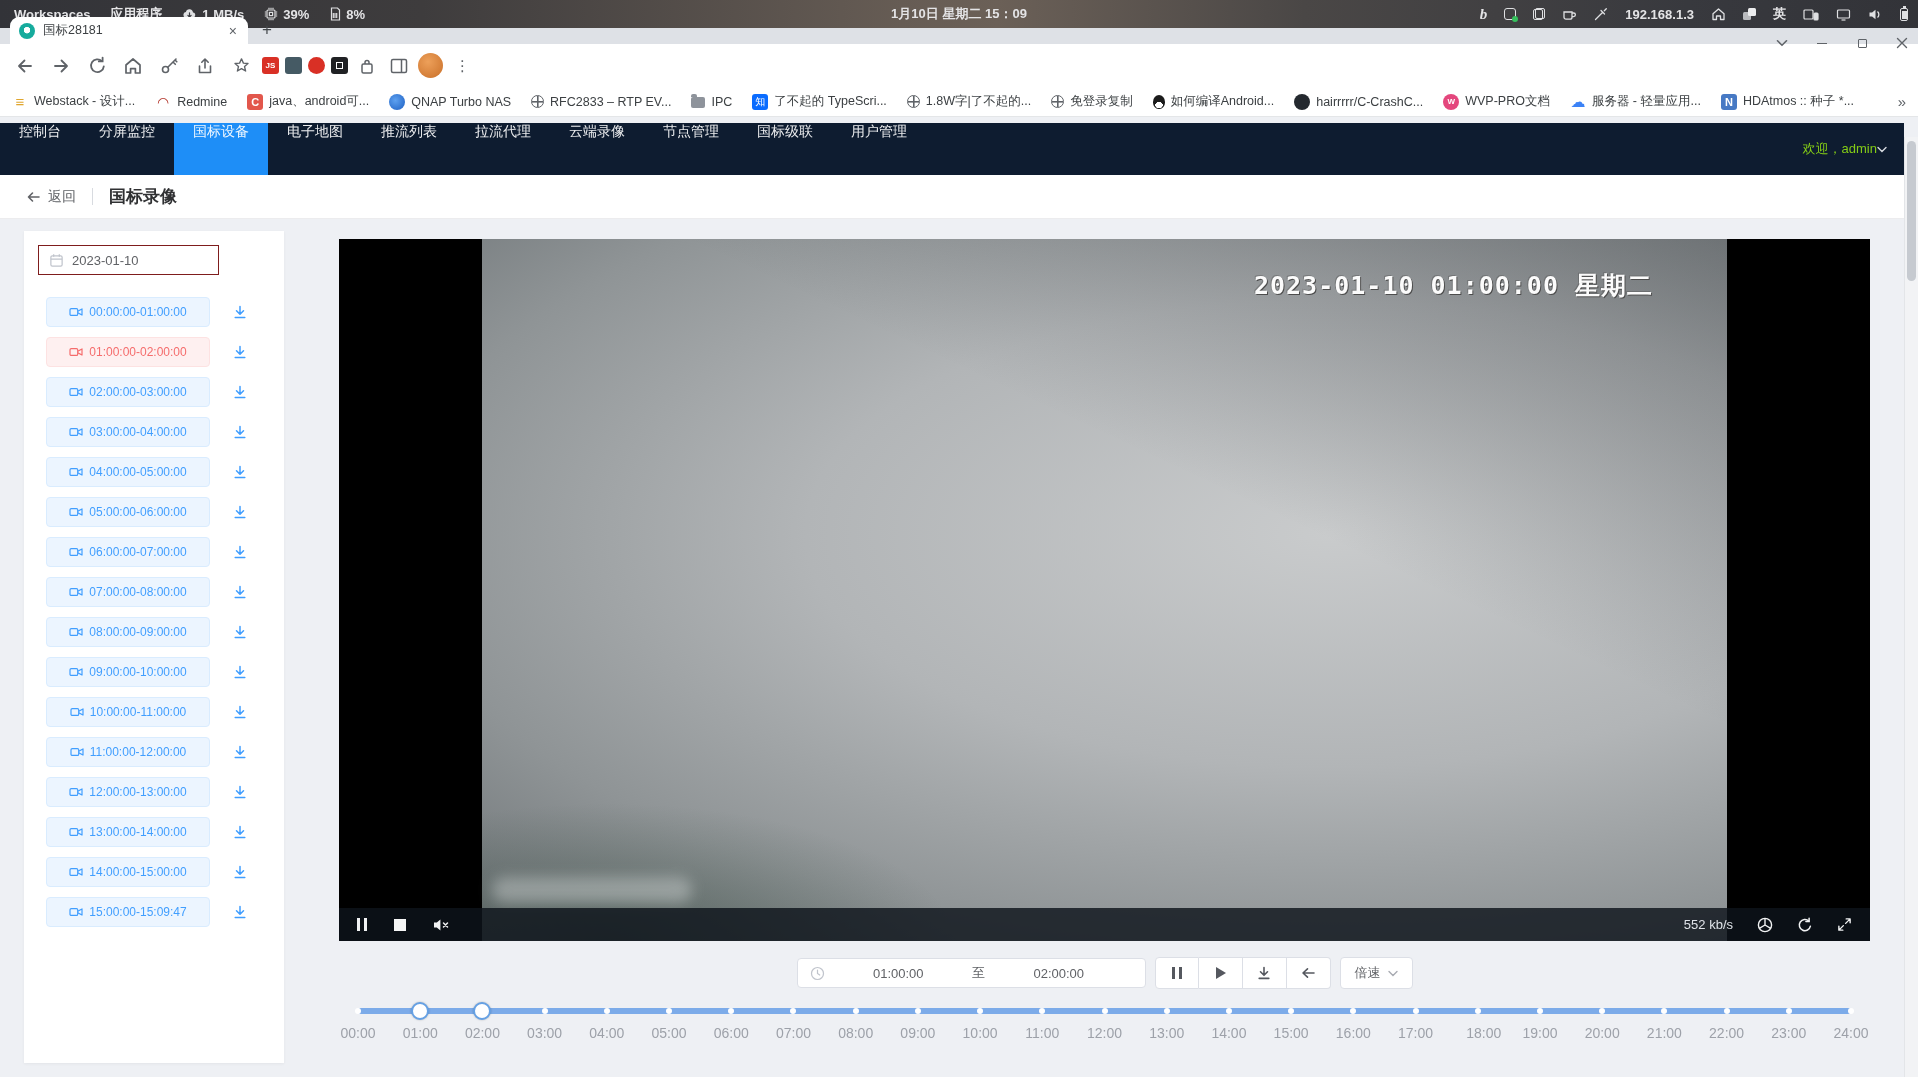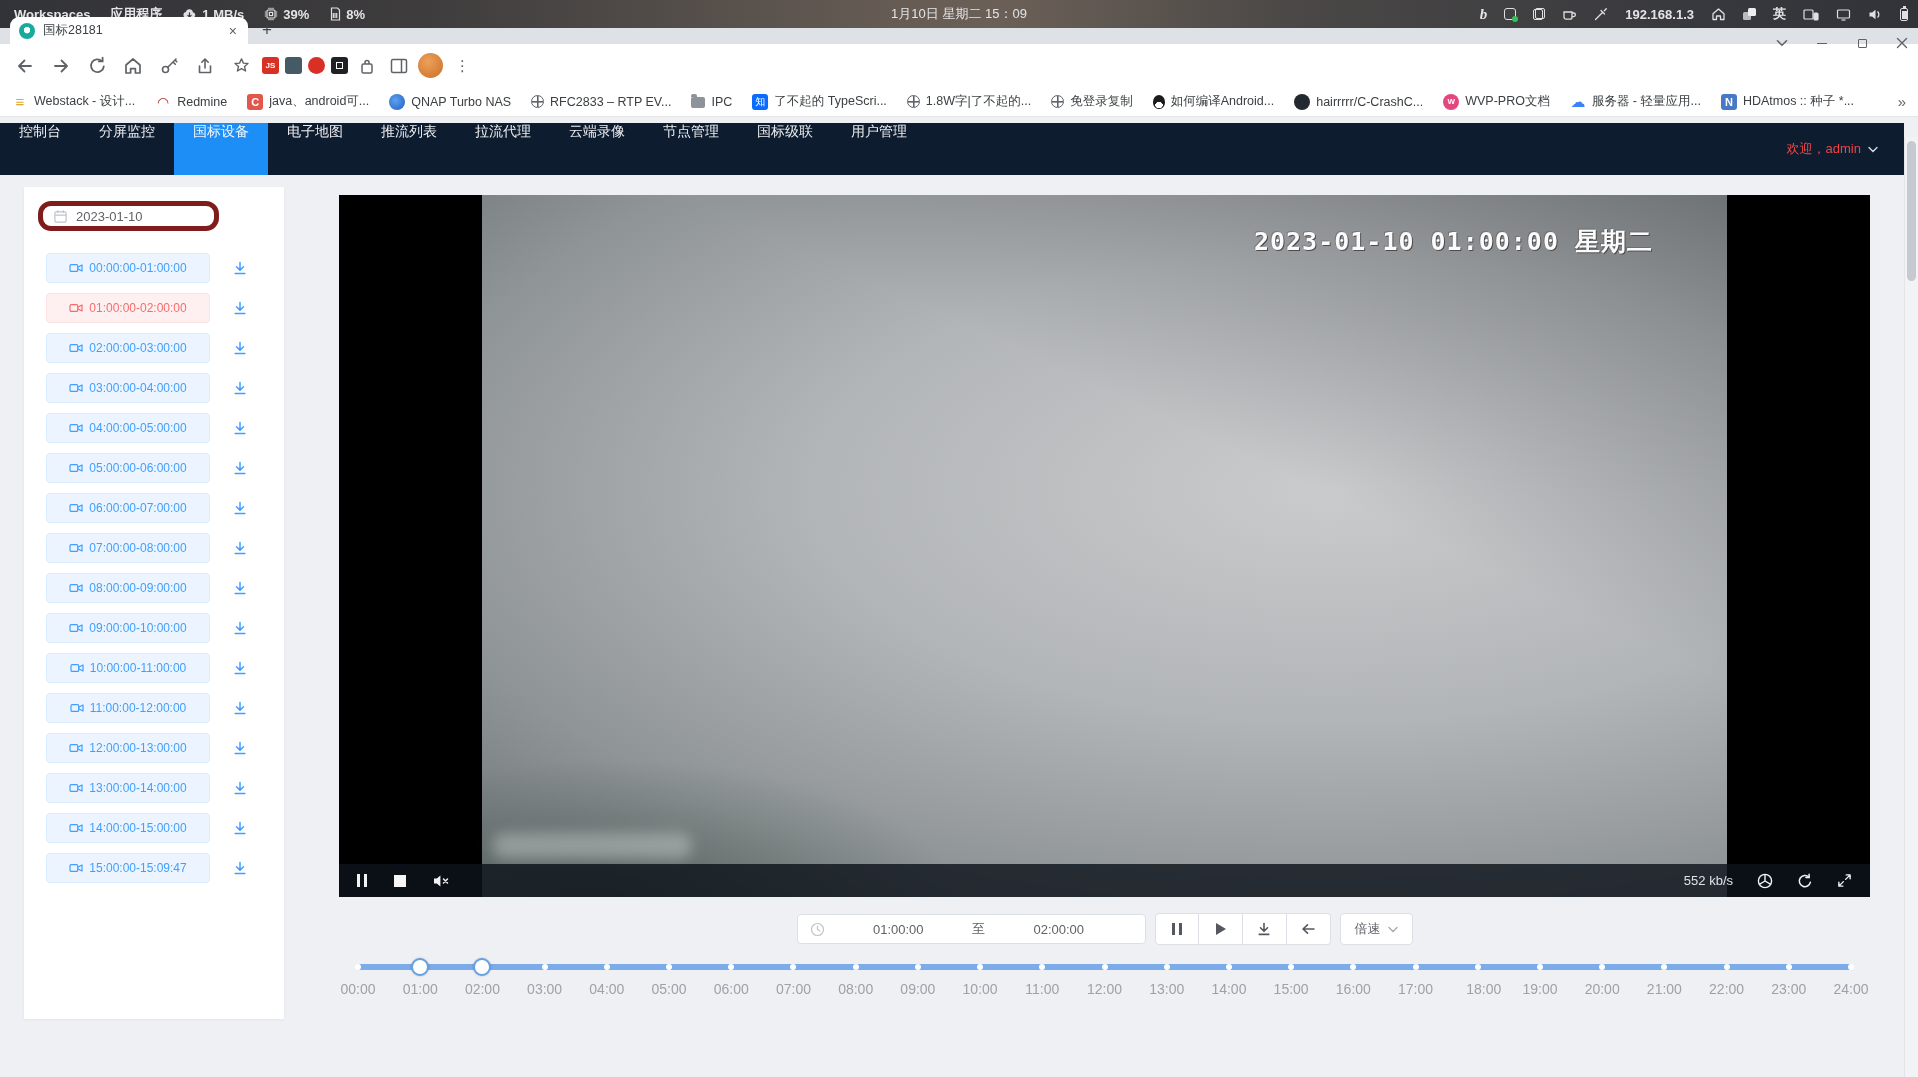--- a/index.html
+++ b/index.html
@@ -6,21 +6,21 @@
   html,body{width:1918px;height:1077px;overflow:hidden}
   body{font-family:"Liberation Sans","DejaVu Sans",sans-serif;background:#eef0f4}
   .screen{position:relative;width:1918px;height:1077px;overflow:hidden;background:#eef0f4}
   svg{display:block}
 
   
   .sysbar{height:28px;display:flex;align-items:center;color:#e4e4e6;font-size:13px;
     background:linear-gradient(90deg,#323338 0%,#3e3c3d 22%,#665c54 47%,#6b6057 52%,#4a4746 68%,#38393e 88%,#323338 100%);position:relative}
   .sys-left{display:flex;align-items:center;gap:20px;padding-left:14px;font-weight:700}
   .sys-ind{display:flex;align-items:center;gap:5px;font-weight:700}
-  .sys-clock{position:absolute;left:50%;transform:translateX(-50%);font-weight:400}
+  .sys-clock{position:absolute;left:50%;transform:translateX(-50%);font-weight:700}
   .sys-right{margin-left:auto;display:flex;align-items:center;gap:17px;padding-right:10px}
   .sys-right .txt{font-weight:700}
   .bing-b{font-family:"Liberation Serif",serif;font-weight:700;font-style:italic;font-size:15px}
   .appdot{position:relative;width:12px;height:12px;border:1.5px solid #dfe0e2;border-radius:3px}
   .appdot::after{content:"";position:absolute;right:-3px;bottom:-3px;width:6px;height:6px;border-radius:50%;background:#35c05c}
   .copyic{position:relative;width:12px;height:12px}
   .copyic::before,.copyic::after{content:"";position:absolute;width:8px;height:9px;border:1.5px solid #dfe0e2;border-radius:2px}
   .copyic::before{left:0;bottom:0}.copyic::after{right:0;top:0}
   .overlap-sq{position:relative;width:13px;height:12px}
   .overlap-sq::before,.overlap-sq::after{content:"";position:absolute;width:8px;height:8px;border-radius:1.5px}
@@ -74,32 +74,32 @@
 
   
   .pagescroll{position:absolute;top:137px;right:0;bottom:0;width:14px;background:#f2f3f5;border-left:1px solid #e3e5e8}
   .pagescroll .thumb{position:absolute;top:4px;left:2px;width:9px;height:140px;background:#c6cad0;border-radius:5px;cursor:pointer}
 
   
   .appnav{height:52px;margin-right:14px;background:#0e1c30;display:flex;align-items:center;color:#fff}
   .nav-items{display:flex;height:100%}
   .nav-item{height:100%;display:flex;align-items:flex-start;padding:0 19px;font-size:14px;color:rgba(255,255,255,.92);cursor:pointer}
   .nav-item.active{background:#1e8ef7}
-  .welcome{margin-left:auto;display:flex;align-items:center;gap:7px;padding-right:26px;font-size:13px;color:#ef4444;cursor:pointer}
+  .welcome{margin-left:auto;display:flex;align-items:center;padding-right:17px;font-size:13px;color:#84cc16;cursor:pointer}
 
   
   .subheader{height:44px;margin-right:14px;background:#fff;display:flex;align-items:center;padding-left:26px;border-bottom:1px solid #ececee}
   .backlink{display:flex;align-items:center;gap:7px;color:#606266;font-size:14px;cursor:pointer}
   .subdiv{width:1px;height:17px;background:#d8dbe0;margin:0 16px}
   .pagetitle{font-size:17px;font-weight:700;color:#303133}
 
   
   .content{height:844px;margin-right:14px;display:flex}
   .sidebar{width:260px;margin:12px 0 0 24px;background:#fff;padding:14px;box-shadow:0 1px 3px rgba(0,0,0,.05);flex:0 0 auto}
-  .dateinput{width:181px;height:30px;border:5px solid #7f1d1d;border-radius:13px;background:#fff;display:flex;align-items:center;gap:8px;padding:0 10px;font-size:13px;color:#606266;cursor:pointer}
+  .dateinput{width:181px;height:30px;border:1px solid #7f1d1d;border-radius:0;background:#fff;display:flex;align-items:center;gap:8px;padding:0 10px;font-size:13px;color:#606266;cursor:pointer}
   .dateinput svg{color:#c0c4cc}
   .seglist{margin-top:22px}
   .seg-row{display:flex;align-items:center;height:30px;margin-bottom:10px}
   .seg-pill{width:164px;height:30px;border:1px solid #d9ecff;background:#ecf5ff;color:#409eff;border-radius:4px;
     display:flex;align-items:center;justify-content:center;gap:6px;font-size:12px;font-family:inherit;cursor:pointer;margin-left:8px}
   .seg-pill.active{background:#fef0f0;border-color:#fde2e2;color:#f56c6c}
   .seg-dl{margin-left:22px;color:#409eff;cursor:pointer;display:flex}
 
   .main{flex:1;margin:0 34px 0 55px;min-width:0}
   .video{position:relative;margin-top:20px;height:702px;background:#000;overflow:hidden}
@@ -411,20 +411,30 @@
         </div>
       </div>
     <div class="welcome">
       <span>欢迎，admin</span>
       <svg width="10" height="7" viewBox="0 0 10 7" stroke="#d6dae0" fill="none" stroke-width="1.4" stroke-linecap="round">
           <path d="m1 1.5 4 4 4-4"></path>
         </svg>
     </div>
   </div>
 
+  <div class="subheader">
+    <span class="backlink">
+      <svg width="15" height="14" viewBox="0 0 15 14" stroke="currentColor" fill="none" stroke-width="1.6" stroke-linecap="round" stroke-linejoin="round">
+          <path d="M13 7H2.5M6.5 3 2.5 7l4 4"></path>
+        </svg>
+      <span>返回</span>
+    </span>
+    <span class="subdiv"></span>
+    <span class="pagetitle">国标录像</span>
+  </div>
 
   <div class="content">
 
     <aside class="sidebar">
       <div class="dateinput">
         <svg width="15" height="15" viewBox="0 0 16 16" stroke="currentColor" fill="none" stroke-width="1.3">
             <rect x="2" y="3" width="12" height="11" rx="1.5"></rect>
             <path d="M5 1.4V4M11 1.4V4M2 6.6h12"></path>
           </svg>
         <span>2023-01-10</span>

